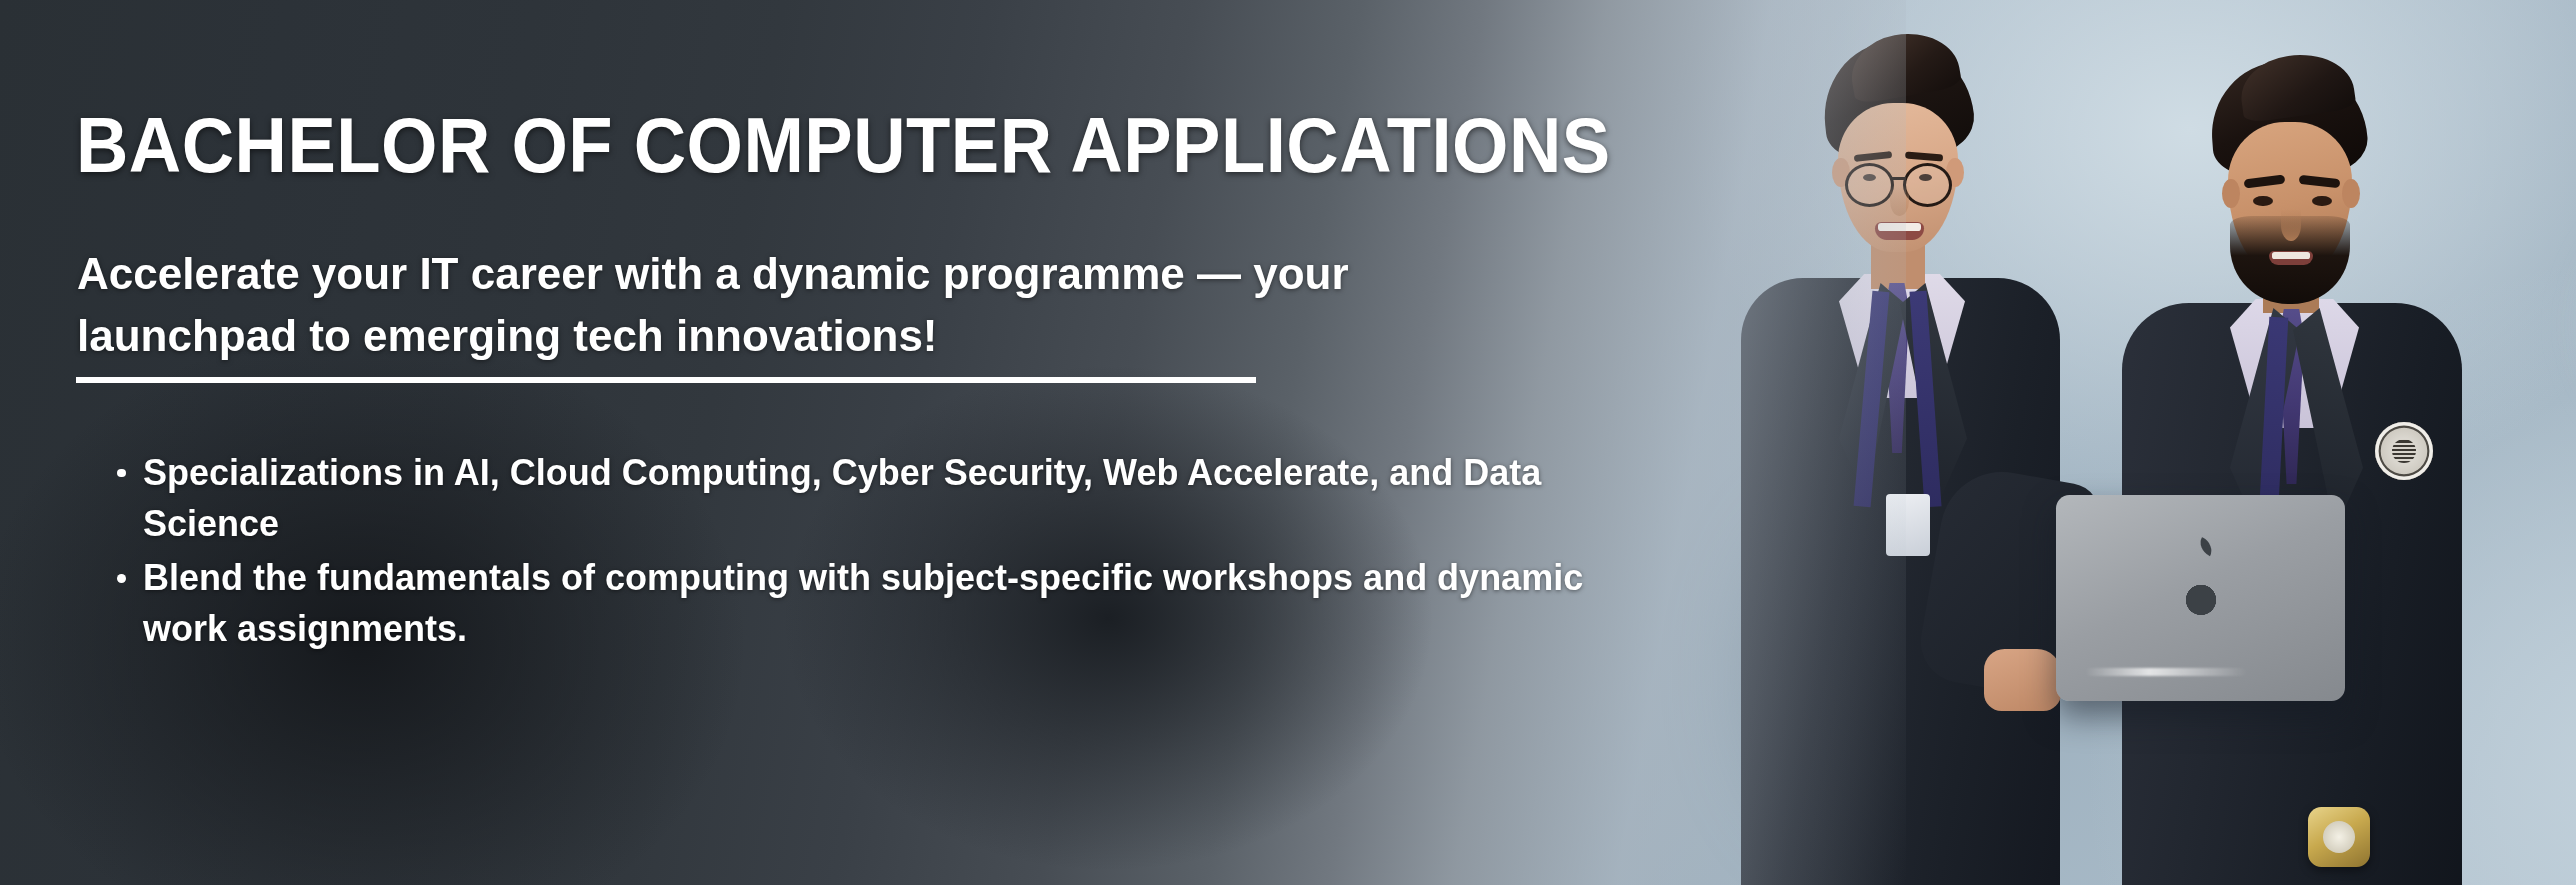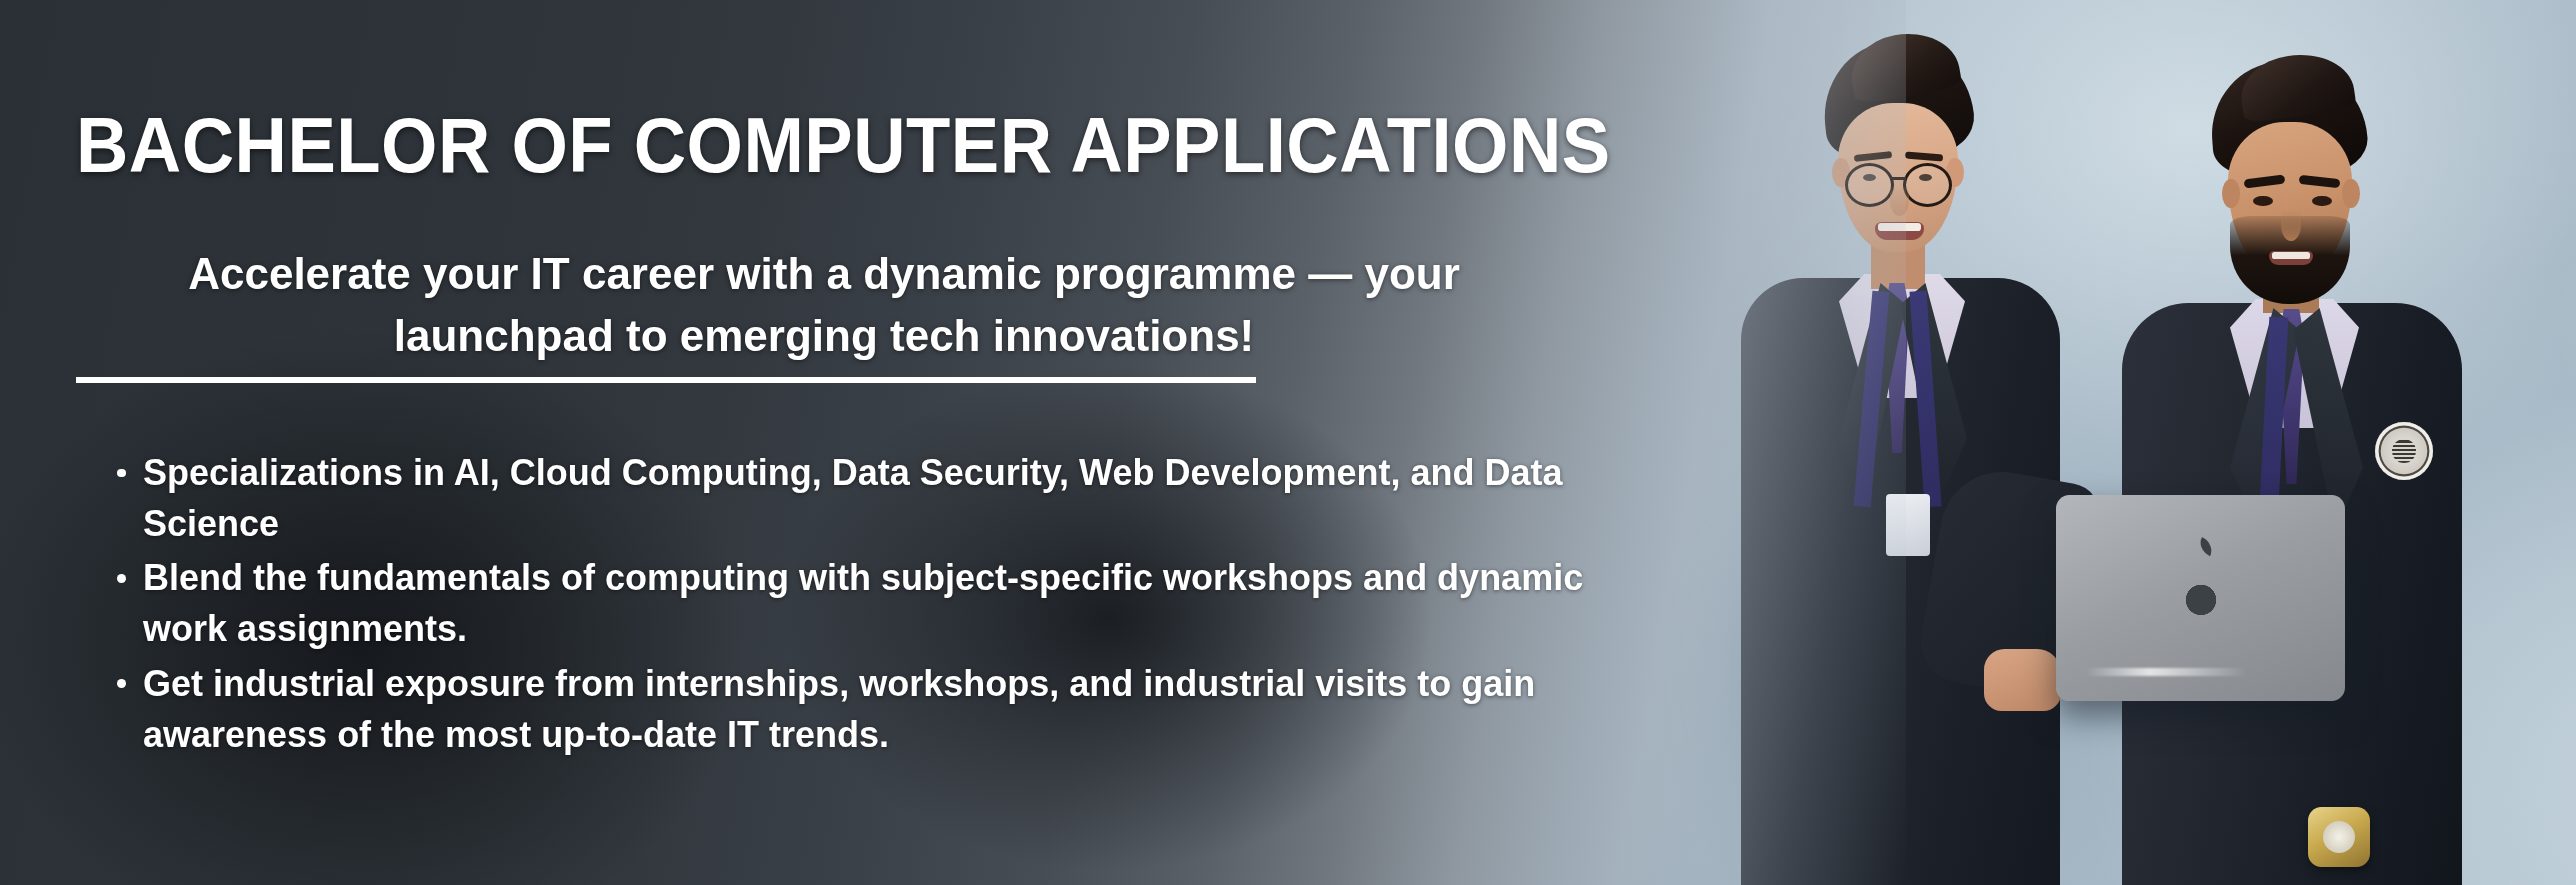--- a/index.html
+++ b/index.html
@@ -347,21 +347,20 @@
   }
   .subtitle {
     position: absolute;
     left: 77px; top: 199px;
     width: 1494px;
     color: #ffffff;
     font-size: 44px;
     line-height: 1.42;
     font-weight: 700;
     text-shadow: 0 1px 5.2px rgba(0,0,0,.5);
-    text-align: center;
   }
   .rule {
     position: absolute;
     left: 76px; top: 377px;
     width: 1180px; height: 5.7px;
     background: #ffffff;
   }
   .bullets {
     position: absolute;
     left: 94px; top: 447px;
@@ -462,19 +461,18 @@
 
   <div class="dark-panel"></div>
 
   <h1 class="title">BACHELOR OF COMPUTER APPLICATIONS</h1>
 
   <p class="subtitle">Accelerate your IT career with a dynamic programme — your launchpad to emerging tech innovations!</p>
 
   <div class="rule"></div>
 
   <ul class="bullets">
-    <li>Specializations in AI, Cloud Computing, Data Security, Web Development, and Data Science</li>
+    <li>Specializations in AI, Cloud Computing, Cyber Security, Web Accelerate, and Data Science</li>
     <li>Blend the fundamentals of computing  with subject-specific workshops and dynamic work assignments.</li>
-    <li>Get industrial exposure from internships, workshops, and industrial visits to gain  awareness of the most up-to-date IT trends.</li>
   </ul>
 
 </div>
 
 
 </body></html>

